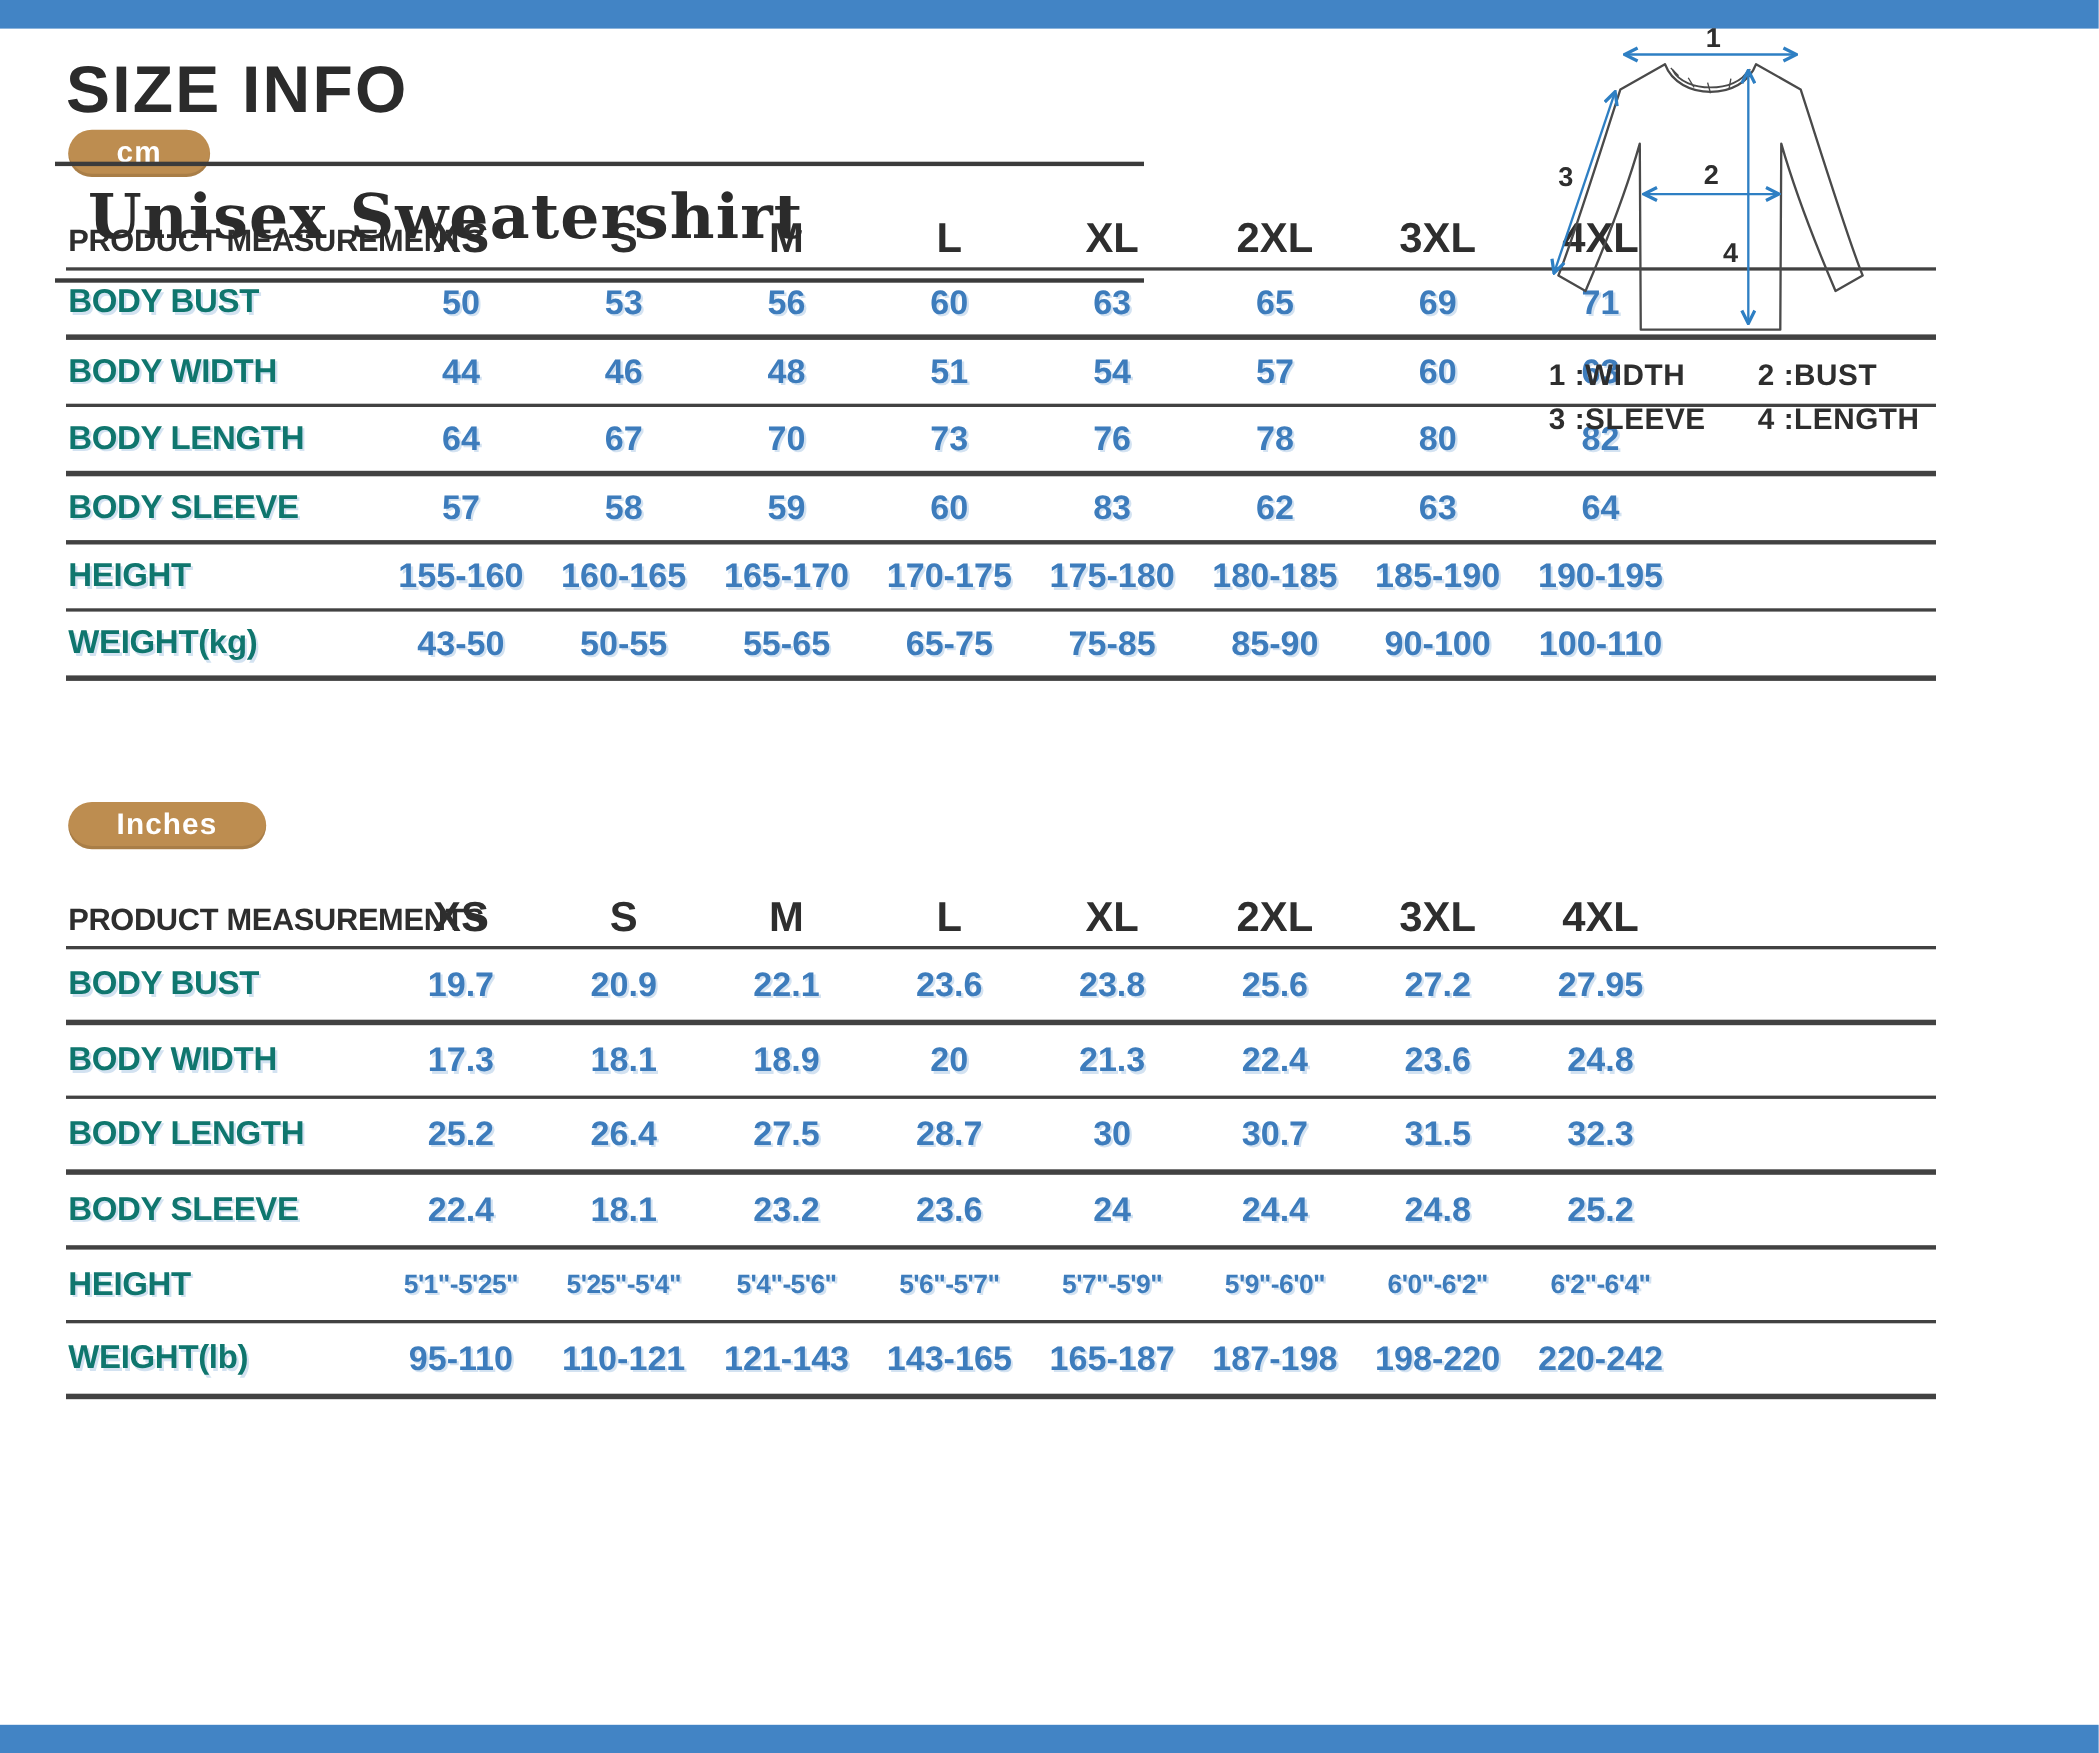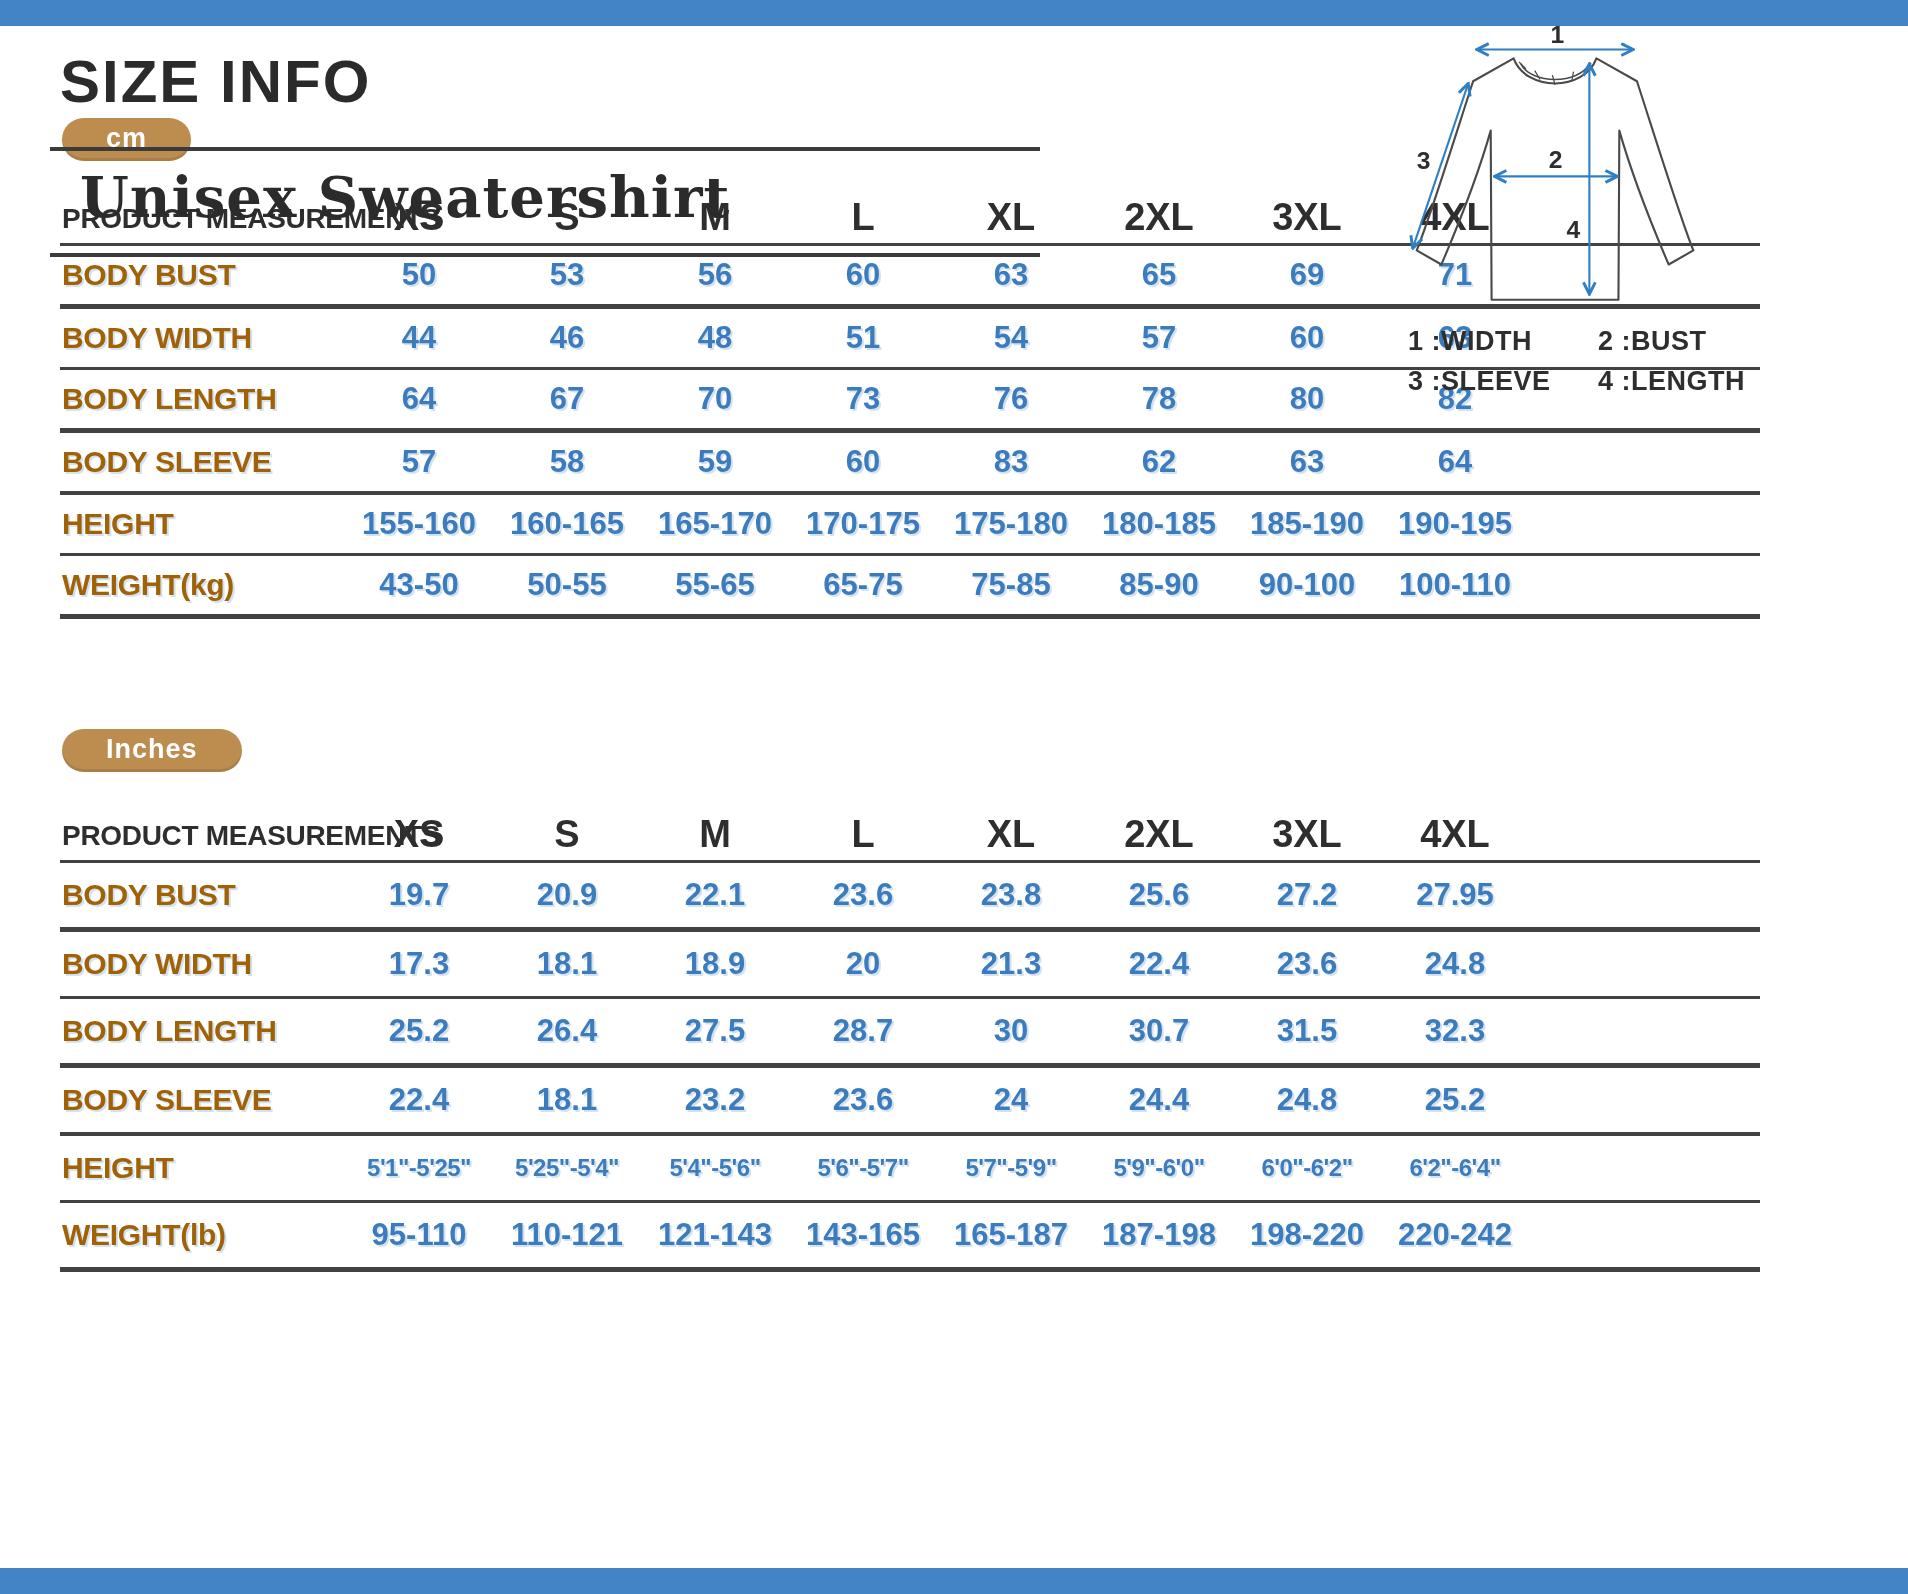--- a/index.html
+++ b/index.html
@@ -34,21 +34,21 @@
   .badge-in-gap{margin-top:110px;}
 
   
   .tgrid{margin:24px 0 0 60px;width:1700px;--rowh:58px;}
   .tgrid.inches{--rowh:64px;}
   .trow{display:grid;grid-template-columns:285px repeat(8,148px) 1fr;align-items:center;
     height:var(--rowh);border-bottom:3px solid #424242;}
   .trow.thead{align-items:end;}
   .trow.r0,.trow.r2,.trow.r5{border-bottom-width:5px;}
   .trow.r3{border-bottom-width:4px;}
-  .tlabel{font-size:30px;font-weight:bold;color:#a16207;letter-spacing:-0.3px;padding-left:2px;
+  .tlabel{font-size:30px;font-weight:bold;color:#0f766e;letter-spacing:-0.3px;padding-left:2px;
     text-shadow:2px 2px 0 rgba(110,160,210,0.30);white-space:nowrap;}
   .thead .tlabel{font-size:28px;font-weight:900;color:#2e2e2e;text-shadow:none;padding-bottom:8px;}
   .tval{font-size:31px;font-weight:bold;color:#3d7cbc;text-align:center;
     text-shadow:2px 2px 0 rgba(110,160,210,0.30);white-space:nowrap;}
   .thead .tval{font-size:38px;font-weight:900;color:#2e2e2e;text-shadow:none;padding-bottom:4px;}
   .tval.tight{font-size:24px;letter-spacing:-0.5px;}
 </style>
 </head>
 <body>
 

